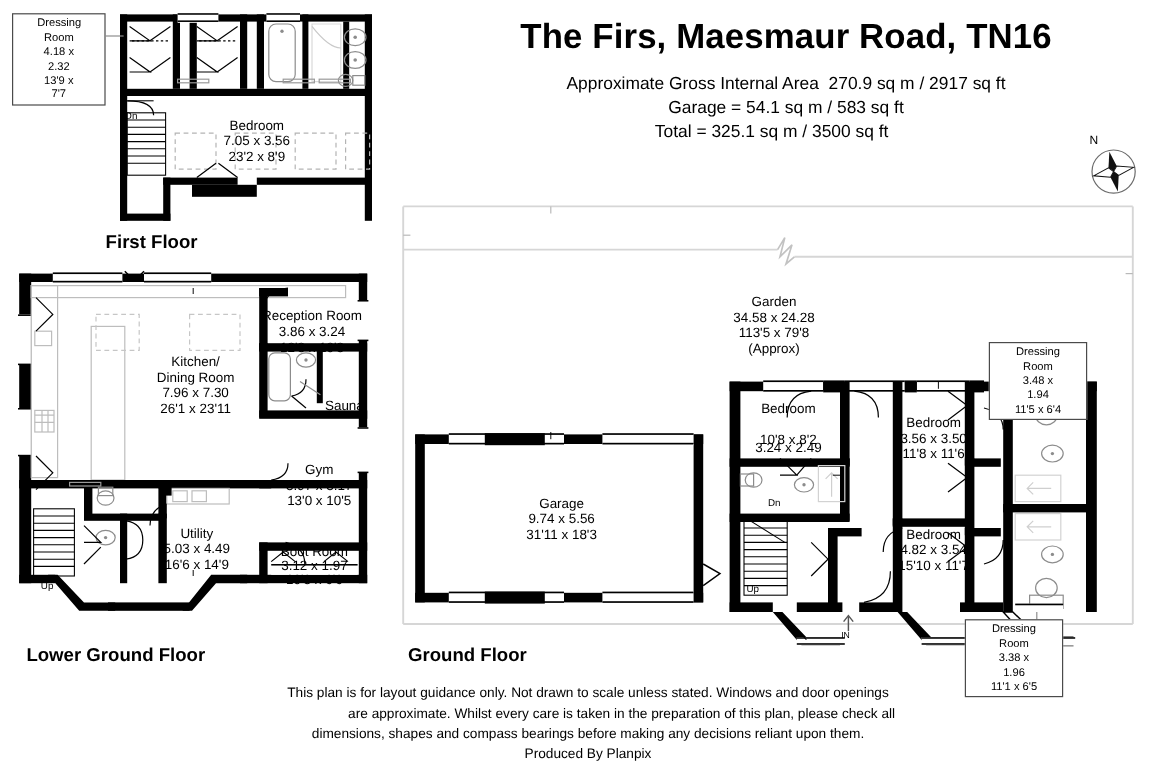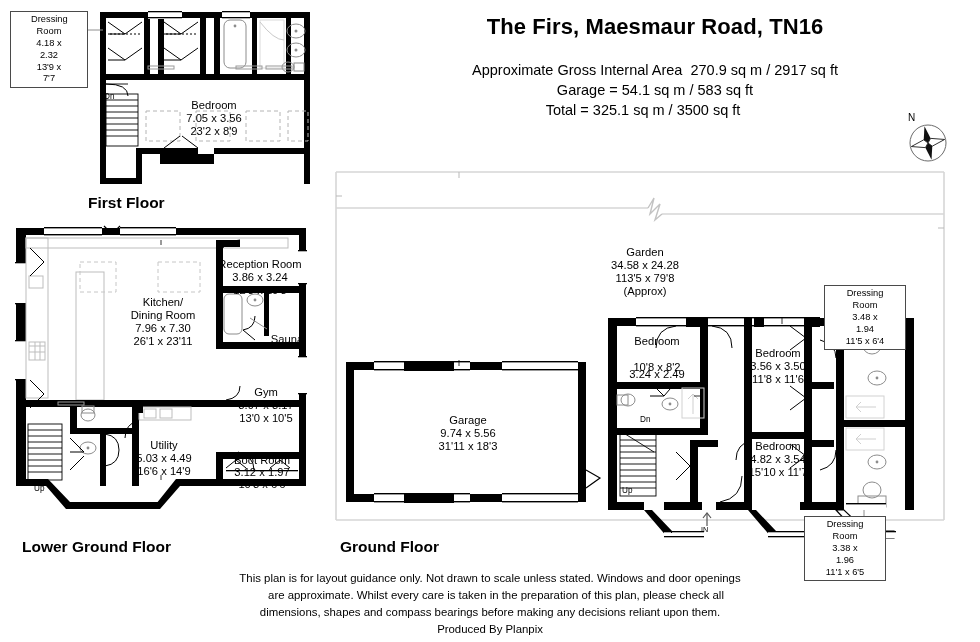--- a/index.html
+++ b/index.html
@@ -2,21 +2,21 @@
 <html><head>
 <meta charset="utf-8">
 <style>
   html,body{margin:0;padding:0;background:#ffffff;}
   body{width:980px;height:642px;position:relative;overflow:hidden;
        font-family:"Liberation Sans",sans-serif;color:#000;}
   .page{position:absolute;inset:0;}
   svg{position:absolute;top:0;left:0;width:980px;height:642px;}
   .tx{position:absolute;white-space:pre;line-height:1.18;}
   .center{text-align:center;transform:translateX(-50%);}
-  .title{font-size:22px;font-weight:bold;letter-spacing:.1px;}
+  .title{font-size:29px;font-weight:bold;letter-spacing:.1px;}
   .sub{font-size:14.5px;}
   .floorlbl{font-size:15.5px;font-weight:bold;}
   .room{font-size:11.2px;text-align:center;transform:translateX(-50%);}
   .small{font-size:8.2px;}
   .tiny{font-size:7.2px;}
   .foot{font-size:11.4px;text-align:center;transform:translateX(-50%);line-height:1.45;}
   .callout{position:absolute;border:1px solid #4a4a4a;background:#fff;
            font-size:9.3px;text-align:center;line-height:1.28;padding:2px 20px;box-sizing:border-box;}
   .compassN{font-size:10px;}
 </style>
@@ -485,17 +485,17 @@
   <div>3.38 x 1.96</div>
   <div>11'1 x 6'5</div>
 </div>
 
 <div class="tx small" style="left:640px;top:415px;">Dn</div>
 <div class="tx small" style="left:622px;top:486px;">Up</div>
 <div class="tx tiny" style="left:701px;top:526px;">IN</div>
 <div class="tx floorlbl" style="left:340px;top:538px;">Ground Floor</div>
 
 <div class="tx foot" style="left:490px;top:570px;">This plan is for layout guidance only. Not drawn to scale unless stated. Windows and door openings</div>
-<div class="tx foot" style="left:496px;top:587px;">are approximate. Whilst every care is taken in the preparation of this plan, please check all</div>
+<div class="tx foot" style="left:518px;top:587px;">are approximate. Whilst every care is taken in the preparation of this plan, please check all</div>
 <div class="tx foot" style="left:490px;top:604px;">dimensions, shapes and compass bearings before making any decisions reliant upon them.</div>
 <div class="tx foot" style="left:490px;top:621px;">Produced By Planpix</div>
 
 </div>
 
 </body></html>

